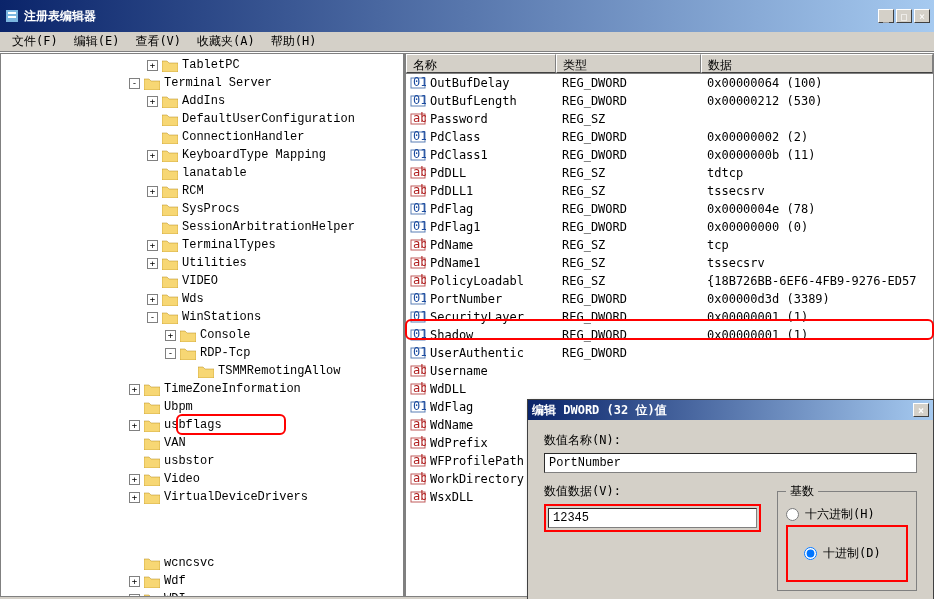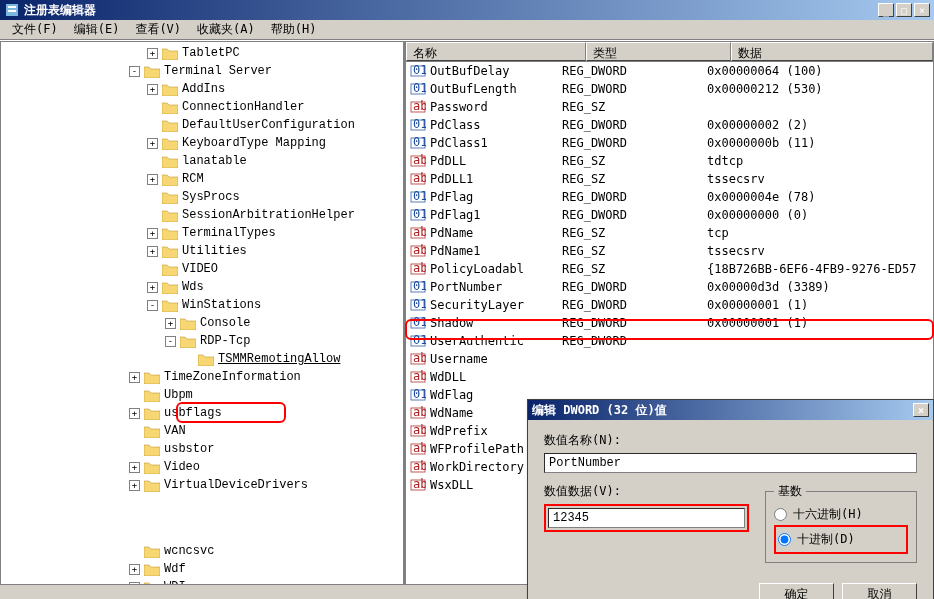--- a/index.html
+++ b/index.html
@@ -1,19 +1,19 @@
 <!DOCTYPE html>
 <html><head>
 <meta charset="utf-8">
 <style>
 * { box-sizing: border-box; margin: 0; padding: 0; font-family: "SimSun", "Microsoft YaHei", monospace; font-size: 12px; }
 body { background: #d4d0c8; width: 934px; height: 599px; overflow: hidden; }
 
 
-.titlebar { height: 20px; background: linear-gradient(to right, #0a246a, #a6caf0); color: #fff; display: flex; align-items: center; padding: 0 4px; }
+.titlebar { height: 32px; background: linear-gradient(to right, #0a246a, #a6caf0); color: #fff; display: flex; align-items: center; padding: 0 4px; }
 .titlebar .icon { width: 16px; height: 16px; margin-right: 4px; }
 .titlebar .title { flex: 1; font-weight: bold; }
 .winbtns { display: flex; gap: 2px; }
 .winbtn { width: 16px; height: 14px; background: #d4d0c8; border: 1px solid #fff; border-right-color: #404040; border-bottom-color: #404040; display: flex; align-items: center; justify-content: center; font-size: 10px; }
 
 
 .menubar { height: 20px; background: #d4d0c8; border-bottom: 1px solid #808080; display: flex; align-items: center; padding: 0 4px; }
 .menubar span { padding: 2px 8px; cursor: default; }
 
 
@@ -26,21 +26,21 @@
 .tree-node { display: flex; align-items: center; height: 18px; white-space: nowrap; cursor: default; }
 .expander { width: 11px; height: 11px; border: 1px solid #808080; margin-right: 4px; display: inline-flex; align-items: center; justify-content: center; font-size: 9px; line-height: 1; background: #fff; color: #000; flex-shrink: 0; }
 .expander.hidden { visibility: hidden; }
 .folder-icon { width: 16px; height: 13px; margin-right: 4px; flex-shrink: 0; }
 .tree-label { font-family: "Courier New", monospace; }
 .highlight-box { border: 2px solid #ff0000; border-radius: 6px; position: absolute; }
 
 
 .list-header { height: 20px; background: #d4d0c8; border-bottom: 1px solid #808080; display: flex; position: sticky; top: 0; }
 .list-header div { padding: 2px 6px; border-right: 1px solid #808080; border-bottom: 1px solid #404040; border-top: 1px solid #fff; border-left: 1px solid #fff; }
-.col-name { width: 180px; }
+.col-name { width: 150px; }
 .col-type { width: 145px; }
 .col-data { flex: 1; }
 
 
 .list-body { }
 .list-row { display: flex; align-items: center; height: 18px; font-family: "Courier New", monospace; }
 .list-row .cell-name { width: 150px; display: flex; align-items: center; padding-left: 4px; }
 .list-row .cell-type { width: 145px; padding-left: 6px; }
 .list-row .cell-data { flex: 1; padding-left: 6px; white-space: nowrap; overflow: hidden; }
 .value-icon { width: 16px; height: 16px; margin-right: 4px; flex-shrink: 0; }
@@ -54,27 +54,27 @@
 .dialog-body input[type=text] { width: 100%; border: 1px inset #808080; padding: 2px 4px; font-family: "Courier New", monospace; background: #fff; }
 .field-row { margin-bottom: 10px; }
 .fieldset { border: 1px solid #808080; padding: 4px 8px 8px 8px; }
 .fieldset legend { padding: 0 4px; }
 .radio-row { display: flex; align-items: center; margin: 2px 0; }
 .radio-row input { margin-right: 6px; }
 .dialog-buttons { display: flex; justify-content: flex-end; gap: 8px; padding: 8px 16px 12px; }
 .dlg-btn { width: 75px; height: 22px; background: #d4d0c8; border: 1px solid #404040; border-top-color: #fff; border-left-color: #fff; cursor: default; }
 .value-wrap { display: flex; gap: 16px; align-items: flex-start; }
 .value-col { flex: 1; }
-.base-col { width: 152px; }
+.base-col { width: 140px; }
 
 
 .hl-tree { left: 175px; top: 360px; width: 110px; height: 21px; }
 .hl-row-port { left: 405px; top: 319px; width: 529px; height: 21px; }
 .hl-value { border: 2px solid #ff0000; }
-.hl-radio { border: 2px solid #ff0000; padding: 2px; }
+.hl-radio { border: 2px solid #ff0000; padding: 16px; }
 </style>
 </head>
 <body>
 
 <div class="titlebar">
   <svg class="icon" viewBox="0 0 16 16">
       <rect x="2" y="2" width="12" height="12" fill="#7bb6e0"></rect>
       <rect x="4" y="4" width="8" height="2" fill="#fff"></rect>
       <rect x="4" y="8" width="8" height="2" fill="#fff"></rect>
     </svg>
@@ -116,28 +116,28 @@
           <svg class="folder-icon" viewBox="0 0 16 13">
             <path d="M0 2h5l2 2h9v9H0z" fill="#f7d774" stroke="#b58a1b" stroke-width="0.5"></path>
           </svg>
           <span class="tree-label">AddIns</span>
         </div>
         <div class="tree-node" style="padding-left: 144px;">
           <span class="expander hidden">+</span>
           <svg class="folder-icon" viewBox="0 0 16 13">
             <path d="M0 2h5l2 2h9v9H0z" fill="#f7d774" stroke="#b58a1b" stroke-width="0.5"></path>
           </svg>
+          <span class="tree-label">DefaultUserConfiguration</span>
+        </div>
+        <div class="tree-node" style="padding-left: 144px;">
+          <span class="expander hidden">+</span>
+          <svg class="folder-icon" viewBox="0 0 16 13">
+            <path d="M0 2h5l2 2h9v9H0z" fill="#f7d774" stroke="#b58a1b" stroke-width="0.5"></path>
+          </svg>
           <span class="tree-label">ConnectionHandler</span>
-        </div>
-        <div class="tree-node" style="padding-left: 144px;">
-          <span class="expander hidden">+</span>
-          <svg class="folder-icon" viewBox="0 0 16 13">
-            <path d="M0 2h5l2 2h9v9H0z" fill="#f7d774" stroke="#b58a1b" stroke-width="0.5"></path>
-          </svg>
-          <span class="tree-label">DefaultUserConfiguration</span>
         </div>
         <div class="tree-node" style="padding-left: 144px;">
           <span class="expander">+</span>
           <svg class="folder-icon" viewBox="0 0 16 13">
             <path d="M0 2h5l2 2h9v9H0z" fill="#f7d774" stroke="#b58a1b" stroke-width="0.5"></path>
           </svg>
           <span class="tree-label">KeyboardType Mapping</span>
         </div>
         <div class="tree-node" style="padding-left: 144px;">
           <span class="expander hidden">+</span>
@@ -209,21 +209,21 @@
           </svg>
           <span class="tree-label">Console</span>
         </div>
         <div class="tree-node" style="padding-left: 162px;">
           <span class="expander">-</span>
           <svg class="folder-icon" viewBox="0 0 16 13">
             <path d="M0 2h5l2 2h9v9H0z" fill="#f7d774" stroke="#b58a1b" stroke-width="0.5"></path>
           </svg>
           <span class="tree-label">RDP-Tcp</span>
         </div>
-        <div class="tree-node" style="padding-left: 180px; text-decoration: underline;">
+        <div class="tree-node" style="padding-left: 180px;">
           <span class="expander hidden">+</span>
           <svg class="folder-icon" viewBox="0 0 16 13">
             <path d="M0 2h5l2 2h9v9H0z" fill="#f7d774" stroke="#b58a1b" stroke-width="0.5"></path>
           </svg>
           <span class="tree-label">TSMMRemotingAllow</span>
         </div>
         <div class="tree-node" style="padding-left: 126px;">
           <span class="expander">+</span>
           <svg class="folder-icon" viewBox="0 0 16 13">
             <path d="M0 2h5l2 2h9v9H0z" fill="#f7d774" stroke="#b58a1b" stroke-width="0.5"></path>

